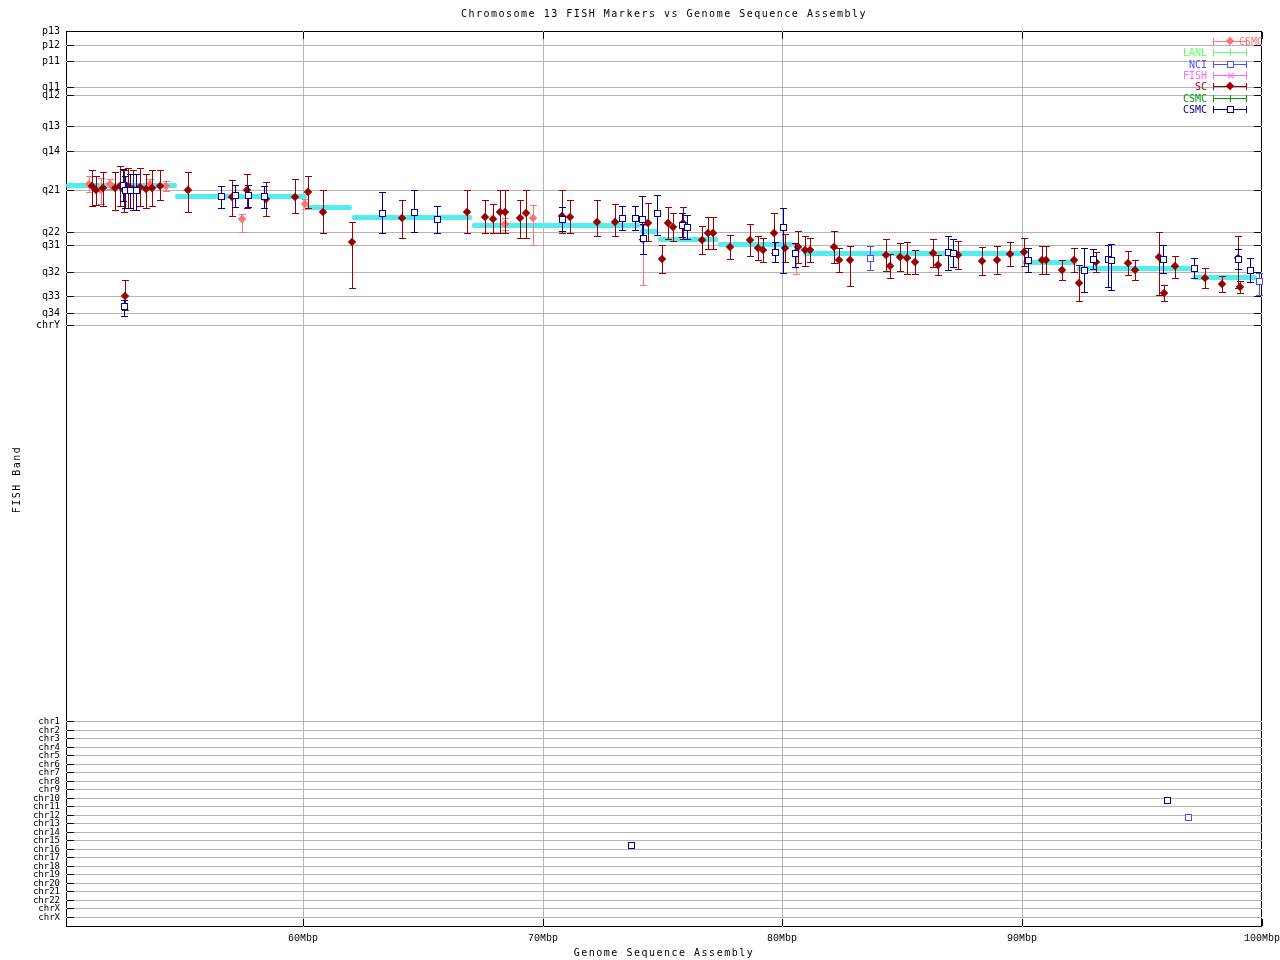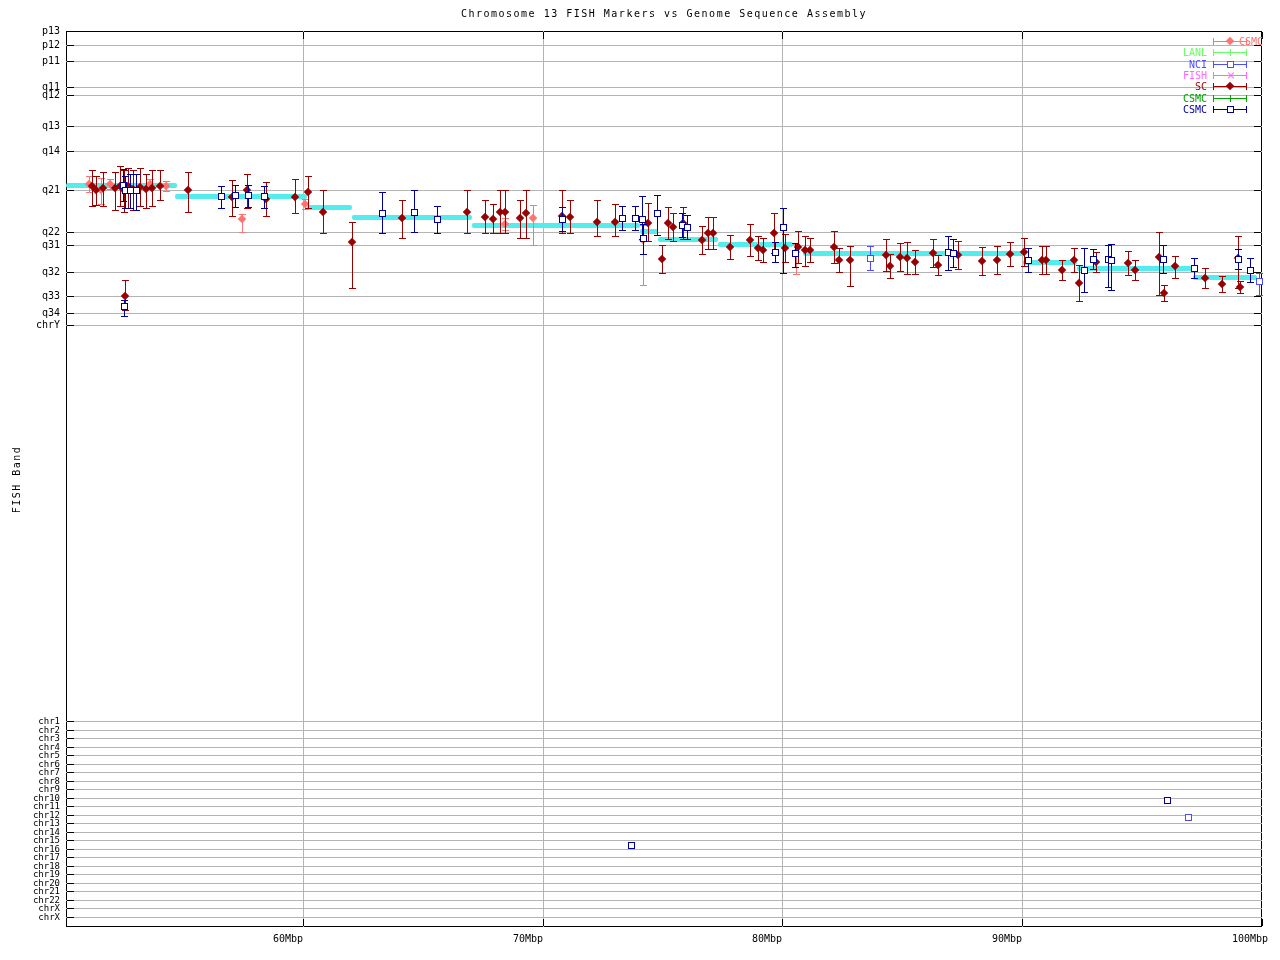--- a/index.html
+++ b/index.html
@@ -8,21 +8,21 @@
   .abs{position:absolute;}
   #plot-frame{position:absolute;left:66px;top:31px;width:1196px;height:896px;border:1px solid #000;box-sizing:border-box;}
   #title{position:absolute;left:66px;top:8px;width:1196px;text-align:center;letter-spacing:1.5px;}
   #xlabel{position:absolute;left:66px;top:947px;width:1196px;text-align:center;letter-spacing:1.5px;}
   #ylabel{position:absolute;left:-34px;top:474px;width:100px;text-align:center;transform:rotate(-90deg);letter-spacing:1.5px;}
   .gridline-h{position:absolute;height:1px;background:#b4b4b4;}
   .gridline-v{position:absolute;width:1px;background:#b4b4b4;}
   .tick{position:absolute;background:#000;}
   .band-label{position:absolute;width:60px;text-align:right;line-height:10px;}
   .chr-label{position:absolute;width:60px;text-align:right;font-size:9px;line-height:9px;}
-  .xtick-label{position:absolute;top:933px;width:60px;text-align:left;}
+  .xtick-label{position:absolute;top:933px;width:60px;text-align:center;font-family:Liberation Mono, monospace;}
   .cyan-seg{position:absolute;height:5px;border-radius:2px;}
   .legend-label{position:absolute;width:60px;text-align:right;line-height:11px;}
   .pt,.cap,.vline,.hline{position:absolute;}
 </style>
 </head>
 <body>
 
 <div id="canvas">
   <div id="title">Chromosome 13 FISH Markers vs Genome Sequence Assembly</div>
   <div id="plot-frame"></div>
@@ -737,14 +737,15 @@
       <div class="cap" style="left: 1213px; top: 94.5px; width: 1px; height: 7px; background: rgb(0, 160, 0);"></div>
       <div class="cap" style="left: 1246px; top: 94.5px; width: 1px; height: 7px; background: rgb(0, 160, 0);"></div>
       <div class="pt" style="left: 1227px; top: 97.5px; width: 7px; height: 1px; background: rgb(0, 160, 0);"></div>
       <div class="pt" style="left: 1230px; top: 94.5px; width: 1px; height: 7px; background: rgb(0, 160, 0);"></div>
       <div class="legend-label" style="left: 1147px; top: 103.8px; color: rgb(0, 0, 153);">CSMC</div>
       <div class="hline" style="left: 1213px; top: 108.8px; width: 34px; height: 1px; background: rgb(0, 0, 153);"></div>
       <div class="cap" style="left: 1213px; top: 105.8px; width: 1px; height: 7px; background: rgb(0, 0, 153);"></div>
       <div class="cap" style="left: 1246px; top: 105.8px; width: 1px; height: 7px; background: rgb(0, 0, 153);"></div>
       <div class="pt" style="left: 1227px; top: 105.8px; width: 5px; height: 5px; border: 1.5px solid rgb(0, 0, 153); background: rgb(255, 255, 255); box-sizing: content-box;"></div>
     </div>
+  <div id="xlabel">Genome Sequence Assembly</div>
   <div id="ylabel">FISH Band</div>
 </div>
 
 </body></html>

